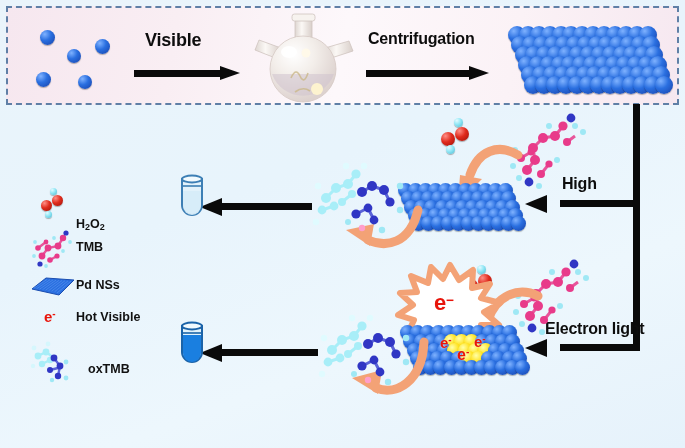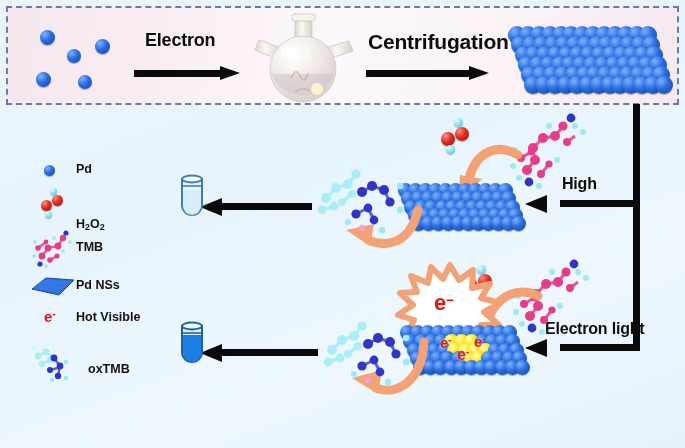--- a/index.html
+++ b/index.html
@@ -86,21 +86,21 @@
   <div id="banner">
 
     <div>
       <div class="sph" style="left:32px;top:22px;width:15px;height:15px;"></div>
       <div class="sph" style="left:59px;top:41px;width:14px;height:14px;"></div>
       <div class="sph" style="left:87px;top:31px;width:15px;height:15px;"></div>
       <div class="sph" style="left:28px;top:64px;width:15px;height:15px;"></div>
       <div class="sph" style="left:70px;top:67px;width:14px;height:14px;"></div>
     </div>
 
-    <div class="lbl" style="left:137px;top:22px;font-size:18px;">Electron</div>
+    <div class="lbl" style="left:137px;top:22px;font-size:18px;">Visible</div>
     <div class="barrow" style="left:126px;top:58px;width:108px;height:14px;">
       <div class="shaft" style="left:0;top:4px;width:88px;height:7px;"></div>
       <div class="head" style="left:86px;top:0;
            border-top:7px solid transparent;border-bottom:7px solid transparent;
            border-left:20px solid #0a0a0a;"></div>
     </div>
 
     <svg id="flask" style="left:243px;top:4px;" width="105" height="95" viewBox="0 0 105 95">
       <defs>
         <radialGradient id="fgBody" cx="36%" cy="28%" r="72%">
@@ -125,21 +125,21 @@
 
       <path d="M21,62 a33,33 0 0 0 62,0 Z" fill="#cfc3cd" opacity="0.55"></path>
 
       <ellipse cx="38" cy="40" rx="8" ry="6" fill="#ffffff" opacity="0.9"></ellipse>
       <circle cx="55" cy="41" r="4.5" fill="#fff9e8" opacity="0.95"></circle>
       <circle cx="66" cy="77" r="6" fill="#fff4cf" opacity="0.95"></circle>
       <path d="M40,66 q5,-11 9,-2 q4,9 8,-3" stroke="#cbb88a" stroke-width="1.6" fill="none" opacity="0.8"></path>
       <path d="M44,80 q8,-6 15,-1" stroke="#cbb88a" stroke-width="1.6" fill="none" opacity="0.8"></path>
     </svg>
 
-    <div class="lbl" style="left:360px;top:22px;font-size:21px;">Centrifugation</div>
+    <div class="lbl" style="left:360px;top:22px;font-size:16px;">Centrifugation</div>
     <div class="barrow" style="left:358px;top:58px;width:128px;height:14px;">
       <div class="shaft" style="left:0;top:4px;width:105px;height:7px;"></div>
       <div class="head" style="left:103px;top:0;
            border-top:7px solid transparent;border-bottom:7px solid transparent;
            border-left:20px solid #0a0a0a;"></div>
     </div>
 
     <div id="ns-banner" style="position:absolute;left:500px;top:18px;width:165px;height:68px;">
         <div class="sph" style="left: 0px; top: 0px; width: 18px; height: 18px;"></div>
         <div class="sph" style="left: 10.9px; top: 0px; width: 18px; height: 18px;"></div>
@@ -217,24 +217,20 @@
         <div class="sph" style="left: 103.4px; top: 50px; width: 18px; height: 18px;"></div>
         <div class="sph" style="left: 114.3px; top: 50px; width: 18px; height: 18px;"></div>
         <div class="sph" style="left: 125.2px; top: 50px; width: 18px; height: 18px;"></div>
         <div class="sph" style="left: 136.1px; top: 50px; width: 18px; height: 18px;"></div>
         <div class="sph" style="left: 147px; top: 50px; width: 18px; height: 18px;"></div>
       </div>
   </div>
 
   <div id="legend">
 
-    <div class="leg-row" style="left:0;top:0;width:150px;">
-      <div class="sph" style="left:20px;top:7px;width:11px;height:11px;"></div>
-      <div class="leg-txt" style="top:4px;">Pd</div>
-    </div>
 
     <div class="leg-row" style="left:0;top:30px;width:150px;height:34px;">
       <div style="position:absolute;left:8px;top:0;width:40px;height:34px;">
         <div class="sph cyan" style="left:18px;top:0;width:7px;height:7px;"></div>
         <div class="sph red" style="left:20px;top:7px;width:11px;height:11px;"></div>
         <div class="sph red" style="left:9px;top:12px;width:11px;height:11px;"></div>
         <div class="sph cyan" style="left:13px;top:23px;width:7px;height:7px;"></div>
       </div>
       <div class="leg-txt" style="top:20px;margin-top:9px;">H<sub>2</sub>O<sub>2</sub></div>
     </div>

